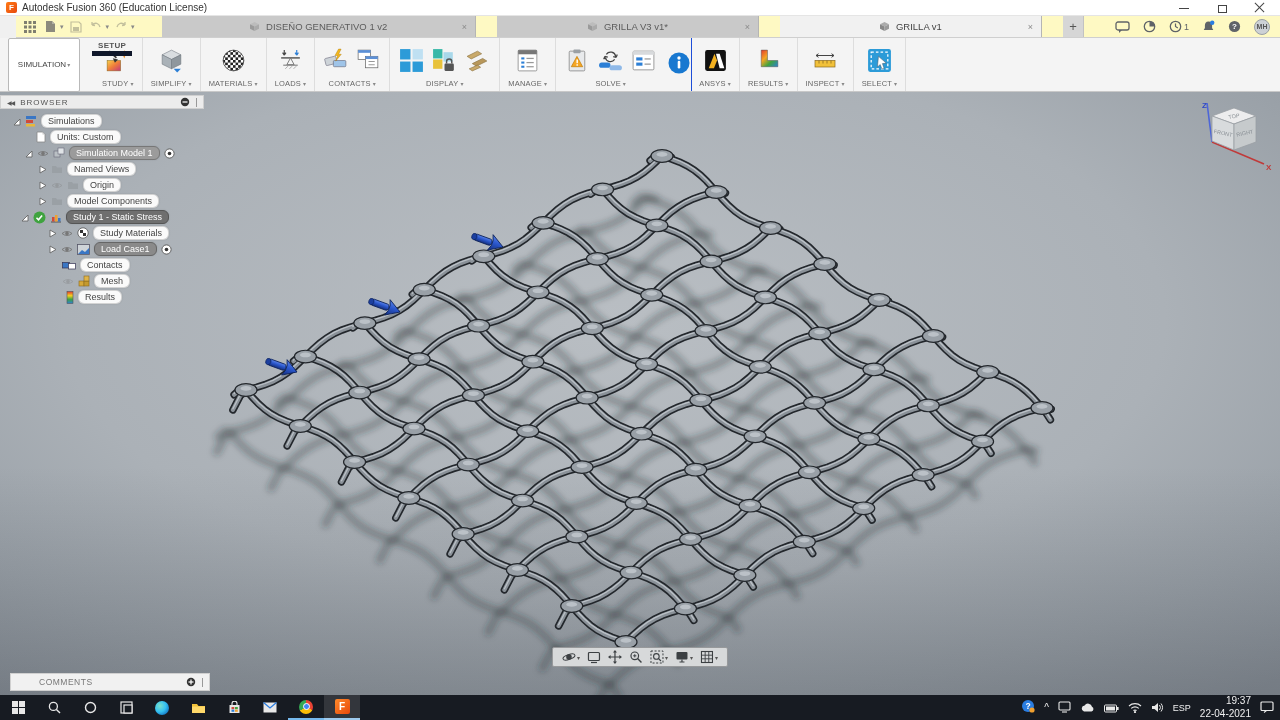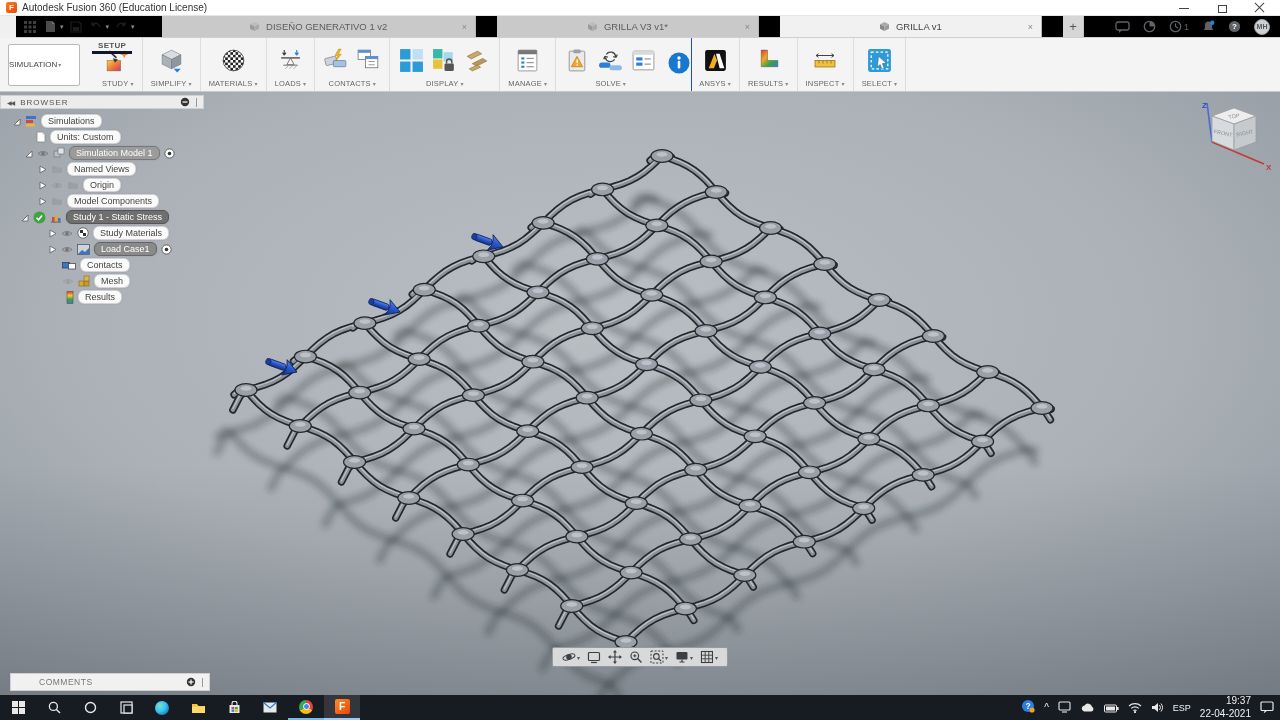--- a/index.html
+++ b/index.html
@@ -10,39 +10,39 @@
   .titlebar{position:absolute;top:0;left:0;right:0;height:16px;background:#ffffff;display:flex;align-items:center;padding:0 6px;font-size:10px;color:#333;border-bottom:1px solid #e5e5e5;}
   .flogo{width:11px;height:11px;margin-right:5px;border-radius:2px;background:linear-gradient(135deg,#ff7b16,#e8480c);color:#fff;font-size:8px;font-weight:bold;display:flex;align-items:center;justify-content:center;line-height:1;}
   .winbtns{margin-left:auto;display:flex;gap:26px;align-items:center;padding-right:8px;}
   .wb{width:12px;height:10px;position:relative;cursor:default;}
   .wb-min::after{content:"";position:absolute;left:1px;right:1px;top:5px;border-top:1.5px solid #444;}
   .wb-rst::after{content:"";position:absolute;left:2px;top:2px;width:7px;height:6px;border:1.2px solid #444;}
   .wb-cls::before,.wb-cls::after{content:"";position:absolute;left:-1px;top:4px;width:13px;border-top:1.4px solid #444;}
   .wb-cls::before{transform:rotate(45deg);} .wb-cls::after{transform:rotate(-45deg);}
 
   
-  .tabbar{position:absolute;top:16px;left:16px;right:0;height:22px;background:#000000;display:flex;align-items:stretch;border-bottom:1px solid #cfcfcf;gap:21px;}
+  .tabbar{position:absolute;top:16px;left:16px;right:0;height:22px;background:#fef9c3;display:flex;align-items:stretch;border-bottom:1px solid #cfcfcf;gap:21px;}
   .qicons{display:flex;align-items:center;gap:4px;padding:0 6px;}
   .qic{width:16px;height:16px;display:flex;align-items:center;justify-content:center;opacity:.75;}
   .qic.dim{opacity:.35;}
   .qcaret{font-size:7px;color:#888;margin-left:-2px;}
   .tab{display:flex;align-items:center;justify-content:center;gap:6px;width:360px;background:#c9c9c9;border-right:1px solid #b5b5b5;font-size:9.5px;color:#5c5c5c;position:relative;}
   .tab.mid{width:300px;}
   .tab.active{background:#f1f1f1;color:#444;}
   .tab .closex{position:absolute;right:8px;font-size:9px;color:#8a8a8a;}
   .cubeico{opacity:.8}
   .tabplus{width:24px;display:flex;align-items:center;justify-content:center;background:#d6d6d6;font-size:13px;color:#555;border-right:1px solid #c2c2c2;}
   .hdricons{margin-left:auto;display:flex;align-items:center;gap:13px;padding:0 10px;}
   .hic{display:flex;align-items:center;gap:2px;color:#5f6368;font-size:9px;}
   .avatar{width:16px;height:16px;border-radius:50%;background:#cdd1d5;border:1px solid #9aa0a5;color:#555;font-size:7px;font-weight:bold;display:flex;align-items:center;justify-content:center;}
 
   
   .ribbon{position:absolute;top:38px;left:0;right:0;height:54px;background:#f4f4f4;border-bottom:1px solid #c8c8c8;display:flex;align-items:stretch;padding-left:8px;}
-  .wsbtn{align-self:center;width:72px;height:42px;background:#fff;border:1px solid #b9b9b9;border-radius:2px;font-size:8px;color:#444;display:flex;align-items:center;justify-content:flex-start;gap:1px;margin-right:14px;}
-  .setuptab{position:absolute;left:92px;top:1px;font-size:8px;font-weight:bold;color:#555;letter-spacing:.3px;padding:2px 6px 1px;border-bottom:3px solid #0f172a;}
+  .wsbtn{align-self:center;width:72px;height:54px;background:#fff;border:1px solid #b9b9b9;border-radius:2px;font-size:8px;color:#444;display:flex;align-items:center;justify-content:center;gap:1px;margin-right:14px;}
+  .setuptab{position:absolute;left:92px;top:1px;font-size:8px;font-weight:bold;color:#555;letter-spacing:.3px;padding:2px 6px 1px;border-bottom:5px solid #0f172a;}
   .rgroup{display:flex;flex-direction:column;justify-content:flex-end;align-items:center;padding:12px 8px 3px;border-right:1px solid #dddddd;text-align:center;}
   .ricons{display:flex;align-items:flex-end;gap:6px;}
   .rbtn{background:none;border:none;padding:0;display:block;cursor:pointer;}
   .rlabel{margin-top:2px;font-size:7.5px;color:#666;display:flex;align-items:center;gap:2px;letter-spacing:.2px;}
   .rcaret{font-size:6px;color:#888;}
   .infobtn{align-self:center;margin-left:2px;}
 
   
   .canvas{position:absolute;top:92px;left:0;width:1280px;height:603px;
     background:

